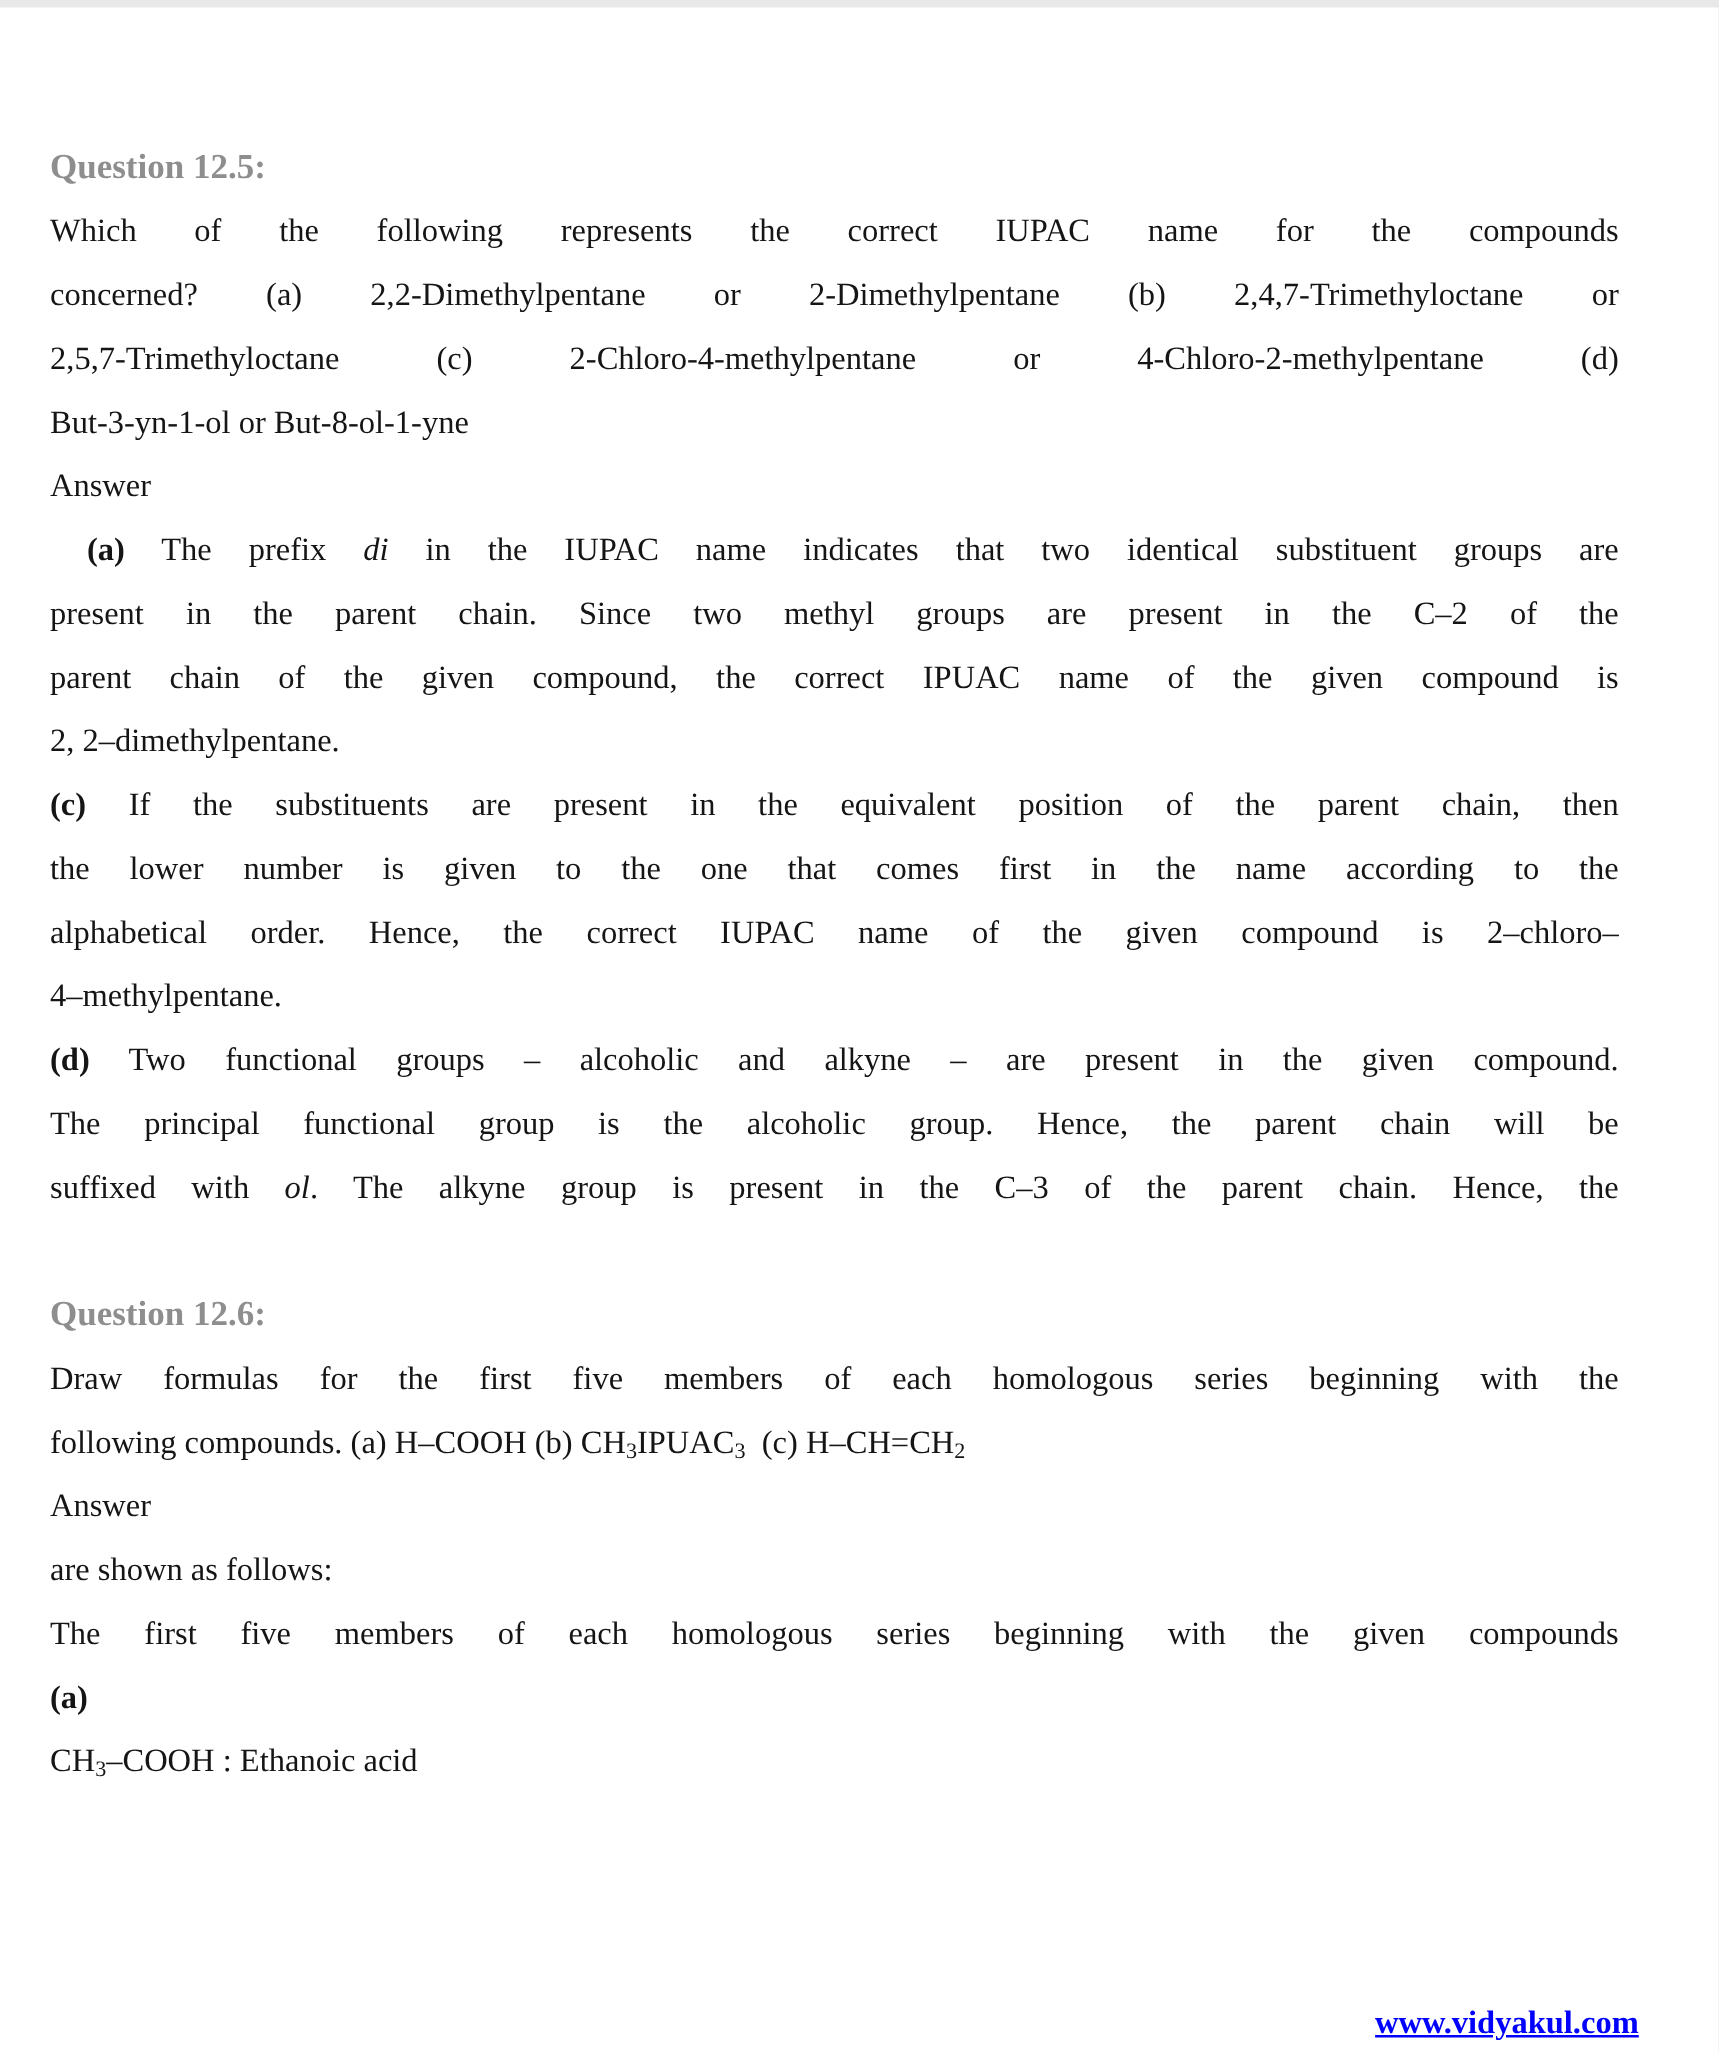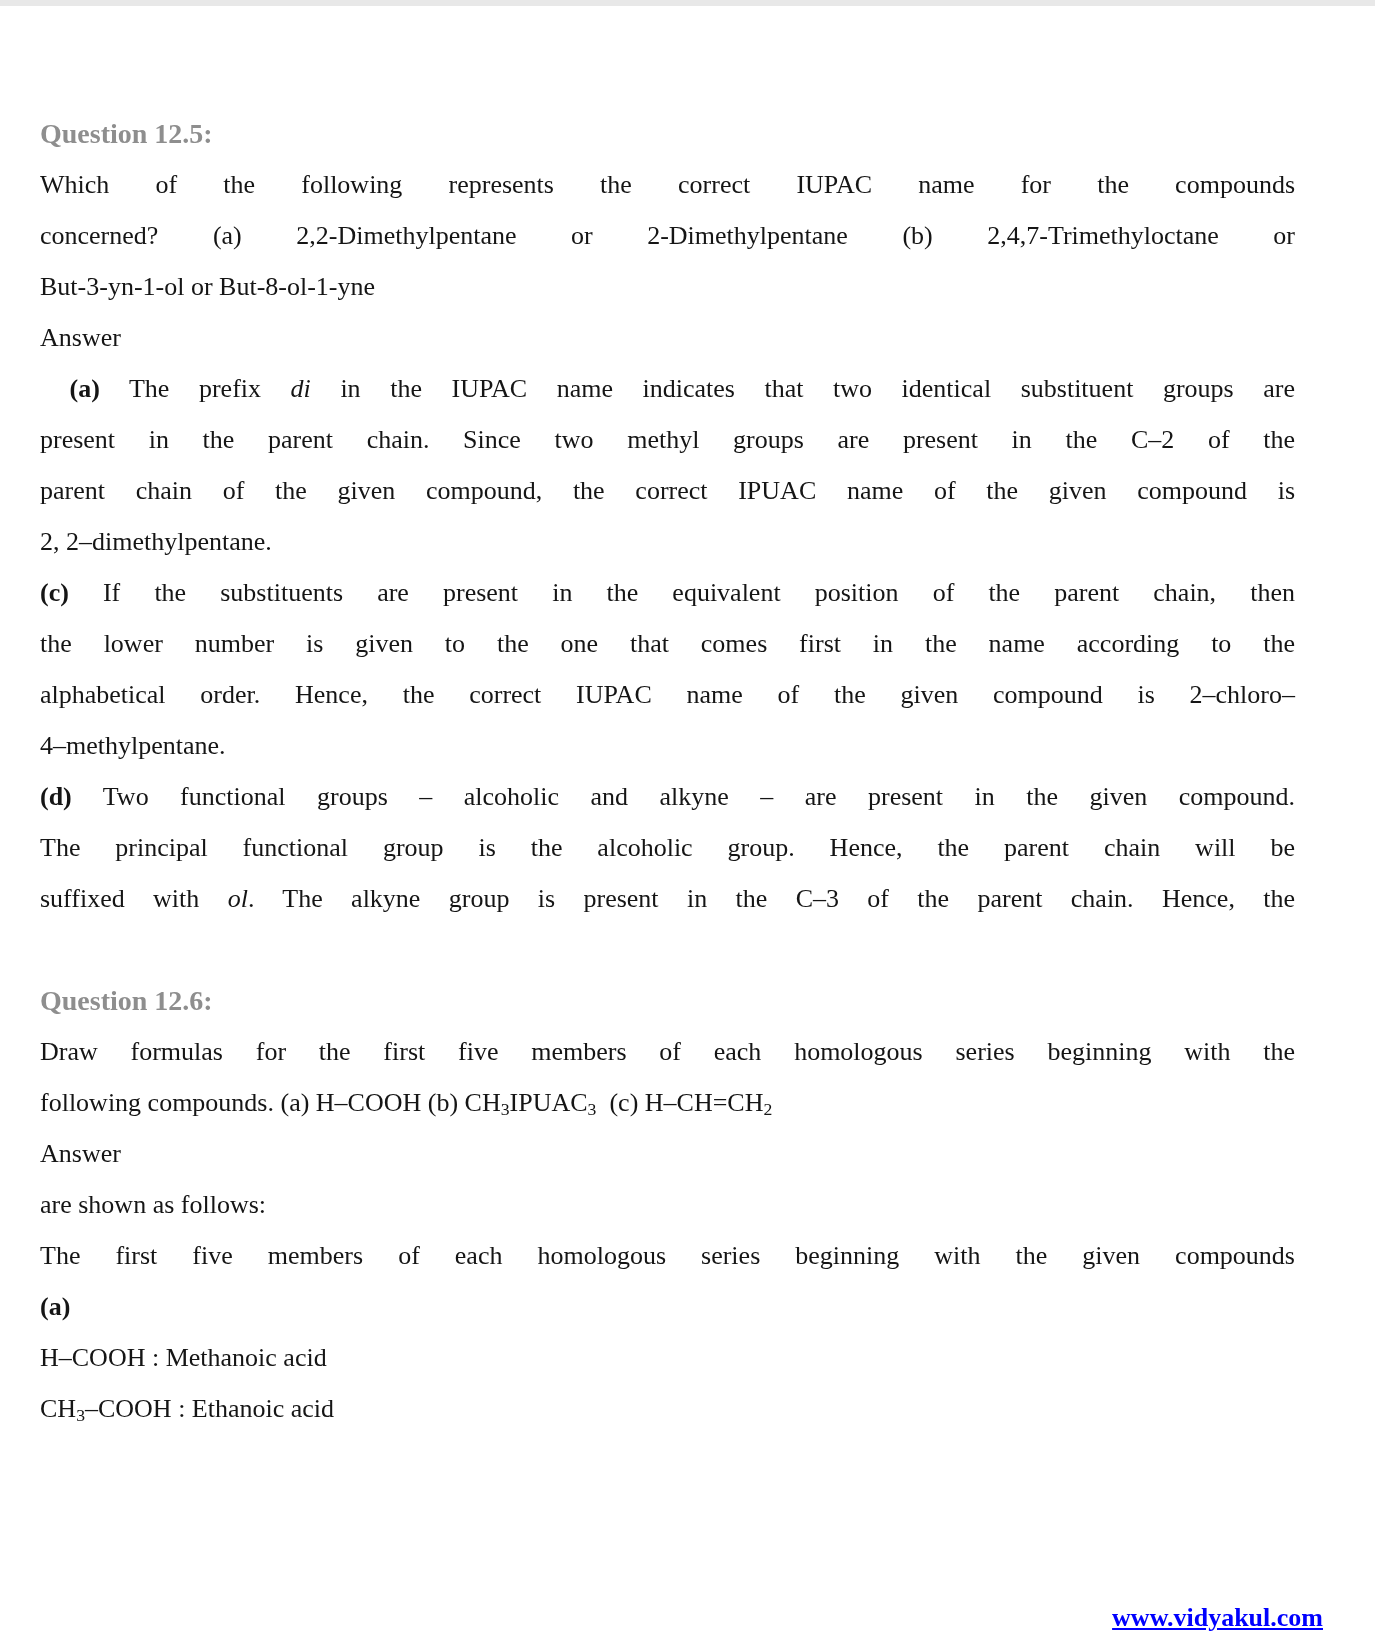--- a/index.html
+++ b/index.html
@@ -37,37 +37,38 @@
     height:51px;line-height:51px;
     font-size:28px;font-weight:700;
     color:var(--heading-color);
   }
   .blank{height:51px;}
   .r-b{font-weight:700;}
   .r-i{font-style:italic;}
   .r-sub{font-size:0.68em;position:relative;top:0.22em;}
   .footer-link{
     position:absolute;
-    right:52px;top:1596px;
+    right:64px;top:1596px;
     font-size:26px;font-weight:700;
     color:var(--link-color);
     text-decoration:underline;
     line-height:32px;
     cursor:pointer;
   }
 </style>
 </head>
 <body>
 
 <div class="page">
   <div class="content" id="doc-content">
       <div class="heading">Question 12.5:</div>
       <div class="para">
         <div class="line"><span>Which of the following represents the correct IUPAC name for the compounds</span></div>
         <div class="line"><span>concerned? (a) 2,2-Dimethylpentane or 2-Dimethylpentane (b) 2,4,7-Trimethyloctane or</span></div>
+        <div class="line"><span>2,5,7-Trimethyloctane (c) 2-Chloro-4-methylpentane or 4-Chloro-2-methylpentane (d)</span></div>
         <div class="line last"><span>But-3-yn-1-ol or But-8-ol-1-yne</span></div>
       </div>
       <div class="para">
         <div class="line last"><span>Answer</span></div>
       </div>
       <div class="para">
         <div class="line"><span class="r-b">&nbsp;(a)</span><span> The prefix </span><span class="r-i">di</span><span> in the IUPAC name indicates that two identical substituent groups are</span></div>
         <div class="line"><span>present in the parent chain. Since two methyl groups are present in the C–2 of the</span></div>
         <div class="line"><span>parent chain of the given compound, the correct IPUAC name of the given compound is</span></div>
         <div class="line last"><span>2, 2–dimethylpentane.</span></div>
@@ -93,20 +94,17 @@
         <div class="line last"><span>Answer</span></div>
       </div>
       <div class="para">
         <div class="line last"><span>are shown as follows:</span></div>
         <div class="line"><span>The first five members of each homologous series beginning with the given compounds</span></div>
       </div>
       <div class="para">
         <div class="line last"><span class="r-b">(a)</span></div>
       </div>
       <div class="para">
-        <div class="line last"><span>H–COOH : Methanoic acid</span></div>
-      </div>
-      <div class="para">
         <div class="line last"><span>CH</span><span class="r-sub">3</span><span>–COOH : Ethanoic acid</span></div>
       </div>
     </div>
   <a class="footer-link">www.vidyakul.com</a>
 </div>
 
 </body></html>

